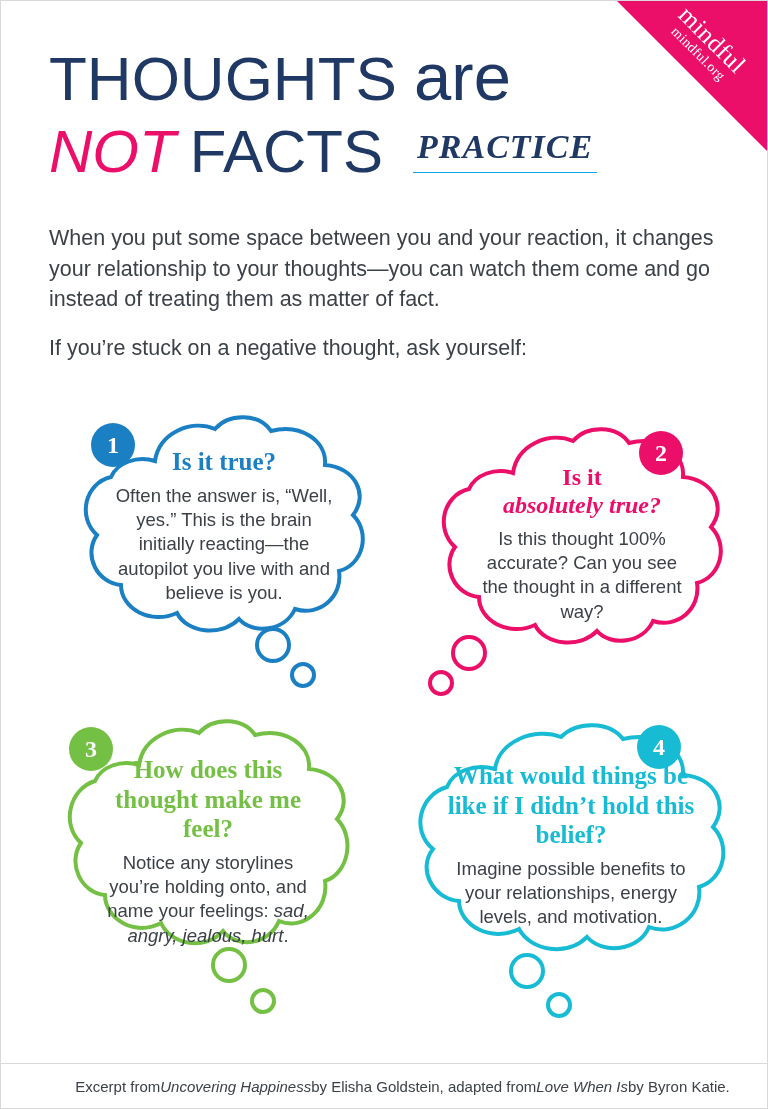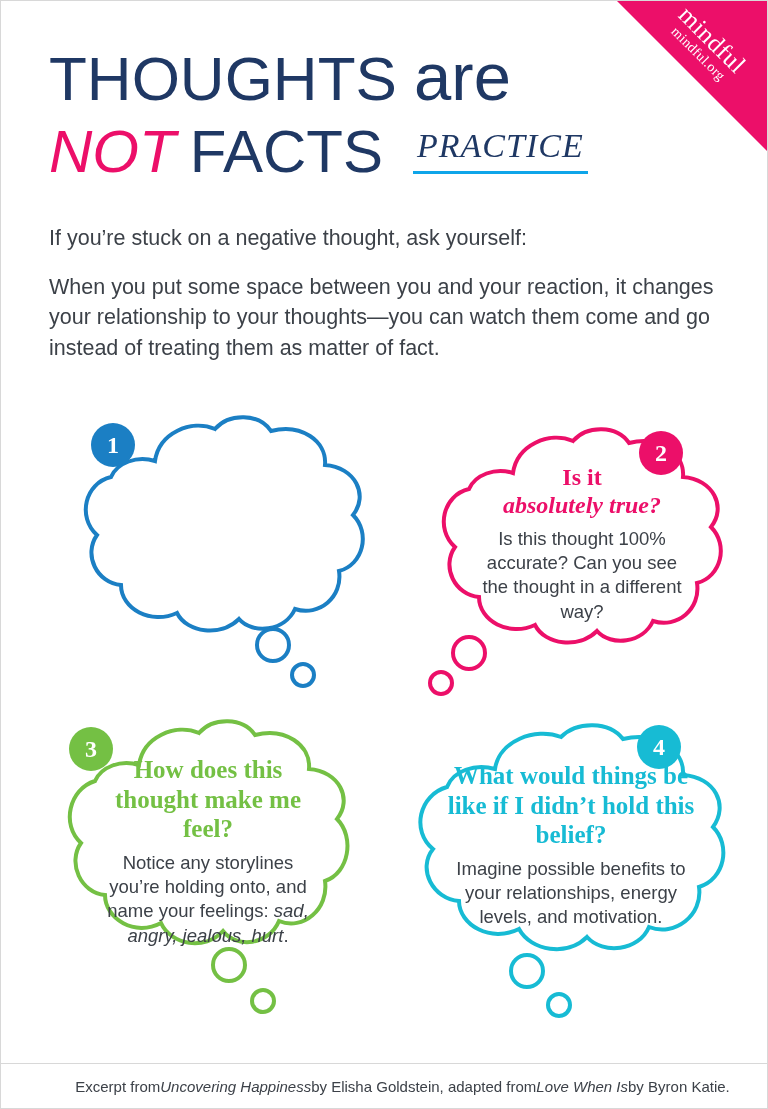--- a/index.html
+++ b/index.html
@@ -97,25 +97,25 @@
     font-weight: 300;
     line-height: 1;
   }
   .practice-wrap {
     margin-left: 16px;
     padding-bottom: 4px;
   }
   .practice {
     font-size: 34px;
     font-style: italic;
-    font-weight: normal;
+    font-weight: bold;
     color: #1f3864;
     letter-spacing: 1px;
     font-family: "Liberation Serif", serif;
-    border-bottom: 3px solid #0ea5e9;
+    border-bottom: 1px solid #0ea5e9;
     padding: 0 4px 6px 4px;
     display: inline-block;
   }
 
   
   .intro {
     position: absolute;
     left: 48px;
     top: 222px;
     width: 678px;
@@ -200,34 +200,38 @@
     <div class="line2">
       <span class="not">NOT</span>
       <span class="facts">FACTS</span>
       <span class="practice-wrap">
         <span class="practice">PRACTICE</span>
       </span>
     </div>
   </div>
 
   <div class="intro">
+    <p>When you put some space between you and your reaction, it changes your relationship to your thoughts—you can watch them come and go instead of treating them as matter of fact.</p>
     <p>If you’re stuck on a negative thought, ask yourself:</p>
-    <p>When you put some space between you and your reaction, it changes your relationship to your thoughts—you can watch them come and go instead of treating them as matter of fact.</p>
   </div>
 
   <div class="cloud" style="left:62px; top:408px; width:322px; height:290px;">
     <svg width="322" height="290" viewBox="0 0 322 290">
       <path d="M92,52 C96,24 128,10 152,20 C166,4 196,4 208,22 C238,14 264,32 262,56 C292,58 306,86 290,106
                C308,124 300,156 276,162 C280,188 256,208 232,200 C222,222 190,226 176,210
                C158,228 124,224 114,204 C88,216 58,200 58,176 C34,174 20,146 34,126
                C14,108 22,74 48,68 C54,54 74,46 92,52 Z" fill="none" stroke="#1b7fc4" stroke-width="4"></path>
       <circle cx="210" cy="236" r="16" fill="none" stroke="#1b7fc4" stroke-width="4"></circle>
       <circle cx="240" cy="266" r="11" fill="none" stroke="#1b7fc4" stroke-width="4"></circle>
     </svg>
     <div class="badge" style="left:28px; top:14px; width:44px; height:44px; line-height:44px; font-size:24px; background:#1b7fc4;">1</div>
+    <div class="body" style="padding: 38px 48px 0 48px; width:322px; box-sizing:border-box;">
+      <div class="q-title" style="color:#1b7fc4; font-size:25px;">Is it true?</div>
+      <div class="q-body">Often the answer is, “Well, yes.” This is the brain initially reacting—the autopilot you live with and believe is you.</div>
+    </div>
   </div>
 
   <div class="cloud" style="left:420px; top:420px; width:322px; height:290px;">
     <svg width="322" height="290" viewBox="0 0 322 290">
       <path d="M92,52 C96,24 128,10 152,20 C166,4 196,4 208,22 C238,14 264,32 262,56 C292,58 306,86 290,106
                C308,124 300,156 276,162 C280,188 256,208 232,200 C222,222 190,226 176,210
                C158,228 124,224 114,204 C88,216 58,200 58,176 C34,174 20,146 34,126
                C14,108 22,74 48,68 C54,54 74,46 92,52 Z" fill="none" stroke="#ec0f69" stroke-width="4"></path>
       <circle cx="48" cy="232" r="16" fill="none" stroke="#ec0f69" stroke-width="4"></circle>
       <circle cx="20" cy="262" r="11" fill="none" stroke="#ec0f69" stroke-width="4"></circle>

